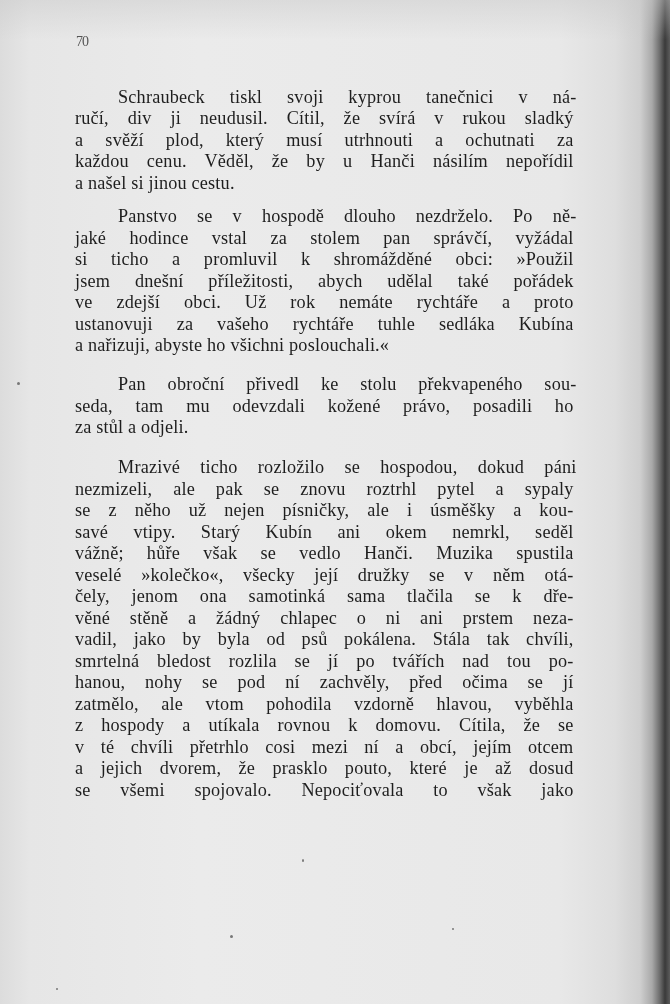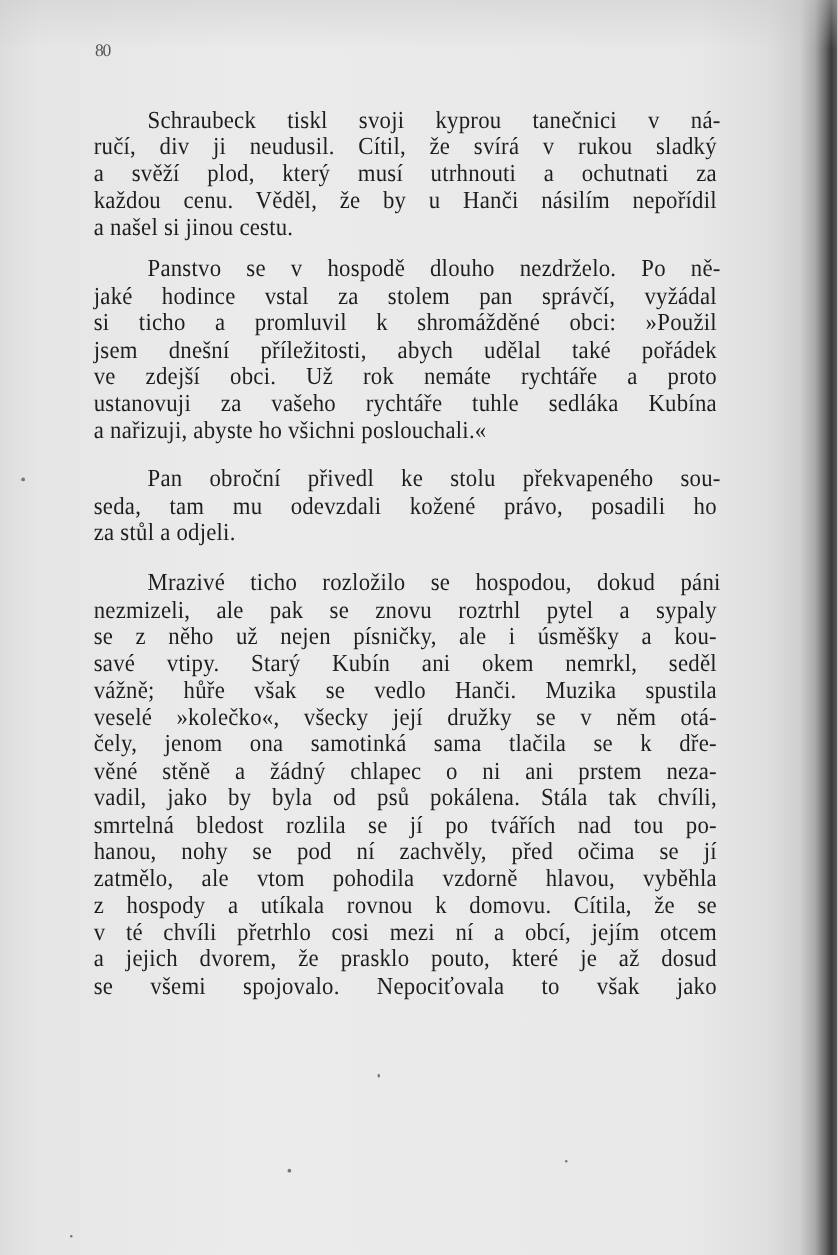--- a/index.html
+++ b/index.html
@@ -32,21 +32,21 @@
     }
     .line.indent { left: 118px; width: 493px; }
     .line.last { text-align-last: left; }
     .speck { position: absolute; background: #777; border-radius: 50%; }
   </style>
 </head>
 <body>
 
 <div class="page">
   <div class="page-top-shade"></div>
-  <div class="page-number">80</div>
+  <div class="page-number">70</div>
 
   <div>
     <div class="line indent" style="top:86px">Schraubeck tiskl svoji kyprou tanečnici v ná-</div>
     <div class="line" style="top:107px">ručí, div ji neudusil. Cítil, že svírá v rukou sladký</div>
     <div class="line" style="top:129px">a svěží plod, který musí utrhnouti a ochutnati za</div>
     <div class="line" style="top:150px">každou cenu. Věděl, že by u Hanči násilím nepořídil</div>
     <div class="line last" style="top:172px">a našel si jinou cestu.</div>
   </div>
 
   <div>

